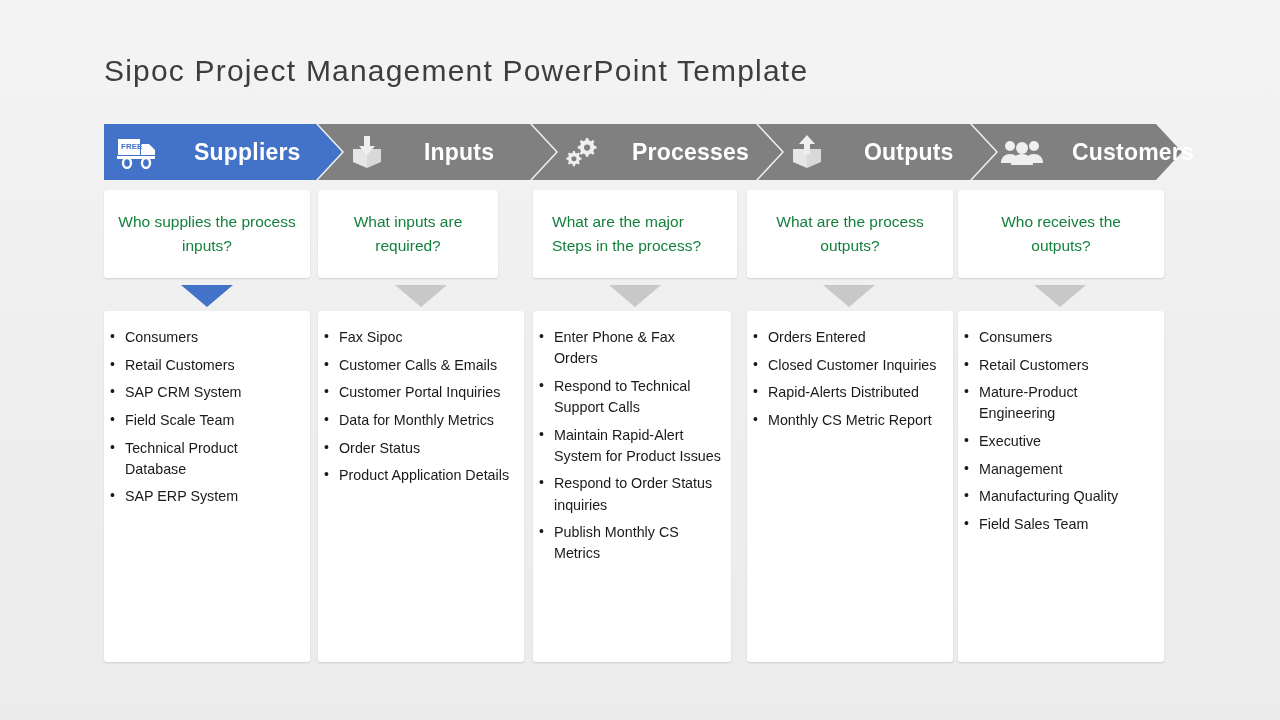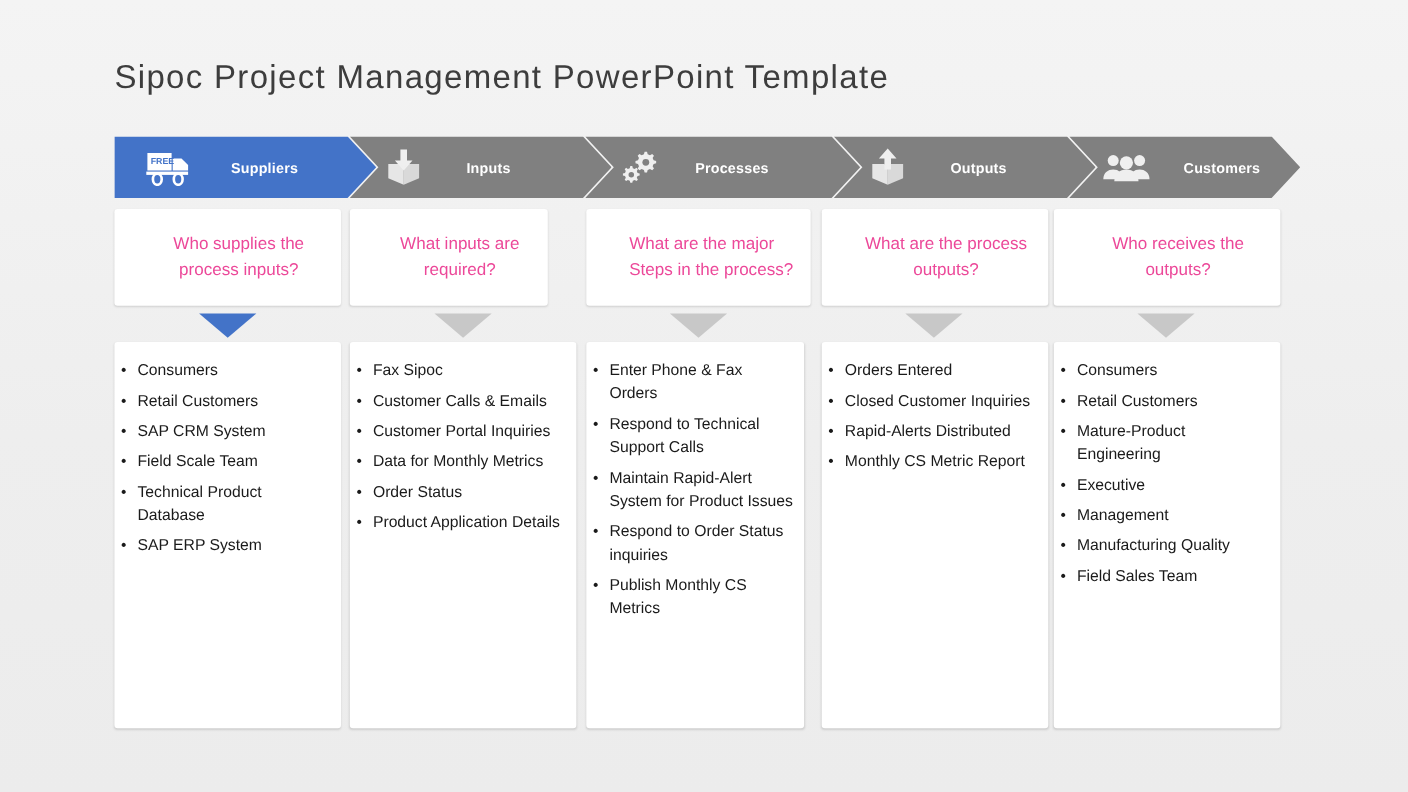--- a/index.html
+++ b/index.html
@@ -48,21 +48,21 @@
     align-items: center;
     box-sizing: border-box;
   }
   .chev .chev-body {
     position: absolute;
     inset: 0;
   }
   .chev-label {
     position: relative;
     color: #ffffff;
-    font-size: 13px;
+    font-size: 23px;
     font-weight: bold;
     letter-spacing: 0.2px;
     white-space: nowrap;
     z-index: 3;
   }
   .chev-icon {
     position: relative;
     z-index: 3;
     display: flex;
     align-items: center;
@@ -76,25 +76,24 @@
     background: #ffffff;
     border-radius: 3px;
     box-shadow: 0 1px 2px rgba(0,0,0,0.13);
     display: flex;
     align-items: center;
     justify-content: center;
     box-sizing: border-box;
   }
   .qbox .qtext {
     font-size: 15.5px;
-    color: #ec4899;
+    color: #15803d;
     line-height: 1.55;
     text-align: center;
     padding: 0 14px;
-    margin-left: 20px;
   }
   .qbox.align-left .qtext {
     text-align: left;
     width: 100%;
     padding-left: 19px;
   }
   
   .tri {
     position: absolute;
     top: 285px;
@@ -143,21 +142,21 @@
 </style>
 </head>
 <body>
 
 <div id="slide">
 
   <div id="title">Sipoc Project Management PowerPoint Template</div>
 
   <div id="header-band">
 
-    <div class="chev" style="left:0px; width:238px; padding-left:26px;">
+    <div class="chev" style="left:0px; width:238px; padding-left:10px;">
       <svg class="chev-body" viewBox="0 0 238 56" preserveAspectRatio="none">
         <path d="M0,0 L212,0 L238,28 L212,56 L0,56 Z" fill="#4373c8"></path>
       </svg>
       <span class="chev-icon" style="width:46px;height:40px;">
         <svg width="42" height="34" viewBox="0 0 42 34">
           <g fill="#ffffff">
             <path d="M2,4 h22 v16 h-22 z"></path>
             <path d="M25,9 h8 l6,6 v5 h-14 z"></path>
             <rect x="1" y="21" width="38" height="3"></rect>
           </g>

